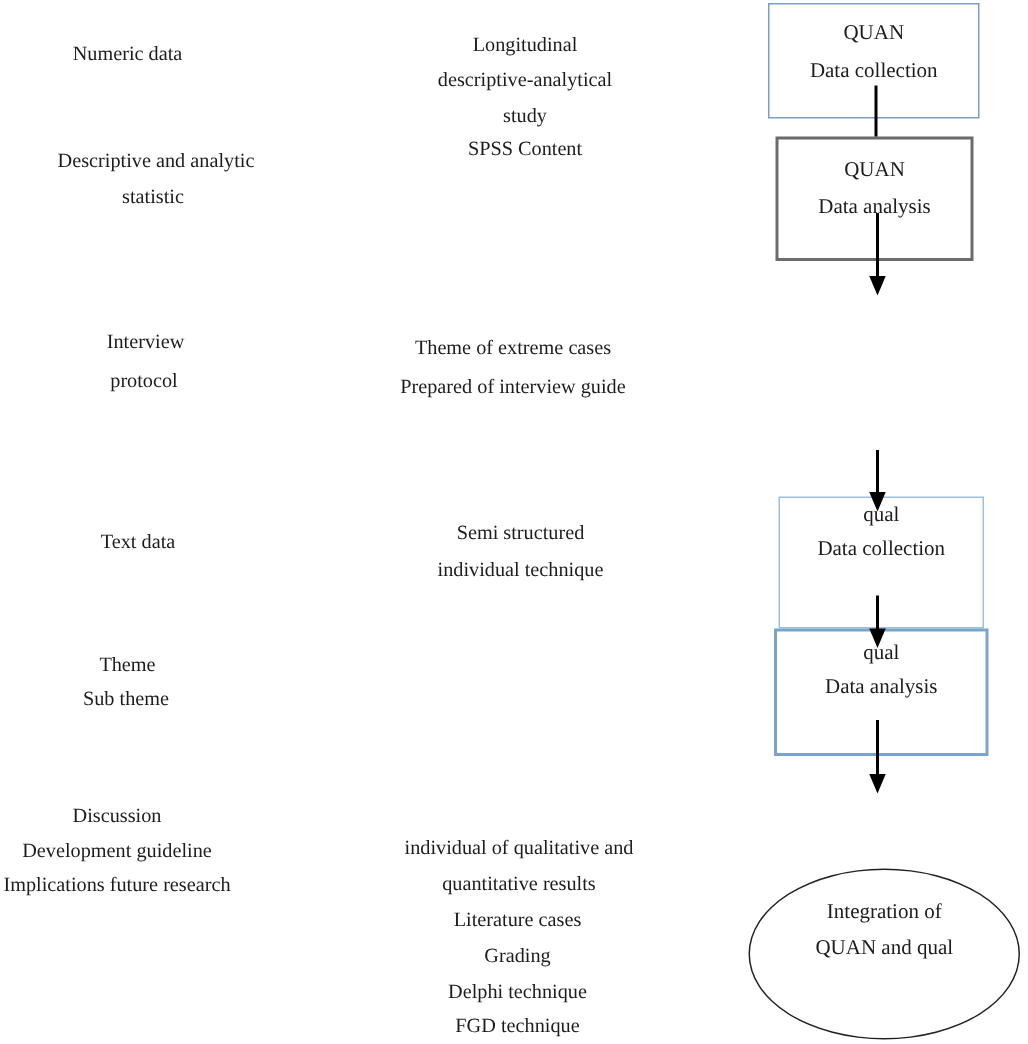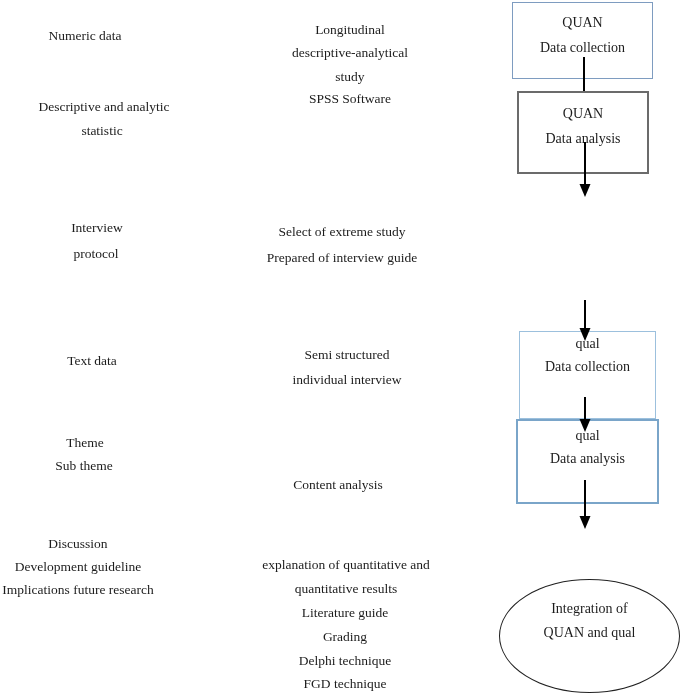--- a/index.html
+++ b/index.html
@@ -100,29 +100,28 @@
   <div class="lbl" style="left:-58px; top:352px">Text data</div>
   <div class="lbl" style="left:-65px; top:434px">Theme</div>
   <div class="lbl" style="left:-66px; top:457px">Sub theme</div>
   <div class="lbl" style="left:-72px; top:535px">Discussion</div>
   <div class="lbl" style="left:-72px; top:558px">Development guideline</div>
   <div class="lbl" style="left:-72px; top:581px">Implications future research</div>
 
   <div class="lbl" style="left:200px; top:21px">Longitudinal</div>
   <div class="lbl" style="left:200px; top:44px">descriptive-analytical</div>
   <div class="lbl" style="left:200px; top:68px">study</div>
-  <div class="lbl" style="left:200px; top:90px">SPSS Software</div>
-  <div class="lbl" style="left:192px; top:223px">Select of extreme study</div>
+  <div class="lbl" style="left:200px; top:90px">SPSS Content</div>
+  <div class="lbl" style="left:192px; top:223px">Theme of extreme cases</div>
   <div class="lbl" style="left:197px; top:346px">Semi structured</div>
   <div class="lbl" style="left:192px; top:249px">Prepared of interview guide</div>
-  <div class="lbl" style="left:197px; top:371px">individual interview</div>
-  <div class="lbl" style="left:188px; top:476px">Content analysis</div>
-  <div class="lbl" style="left:196px; top:556px">explanation of quantitative and</div>
+  <div class="lbl" style="left:197px; top:371px">individual technique</div>
+  <div class="lbl" style="left:196px; top:556px">individual of qualitative and</div>
   <div class="lbl" style="left:196px; top:580px">quantitative results</div>
-  <div class="lbl" style="left:195px; top:604px">Literature guide</div>
+  <div class="lbl" style="left:195px; top:604px">Literature cases</div>
   <div class="lbl" style="left:195px; top:628px">Grading</div>
   <div class="lbl" style="left:195px; top:652px">Delphi technique</div>
   <div class="lbl" style="left:195px; top:675px">FGD technique</div>
 
   <div class="shape box-quan-collection">
     <div class="sline">QUAN</div>
     <div class="sline">Data collection</div>
   </div>
 
   <div class="shape box-quan-analysis">

